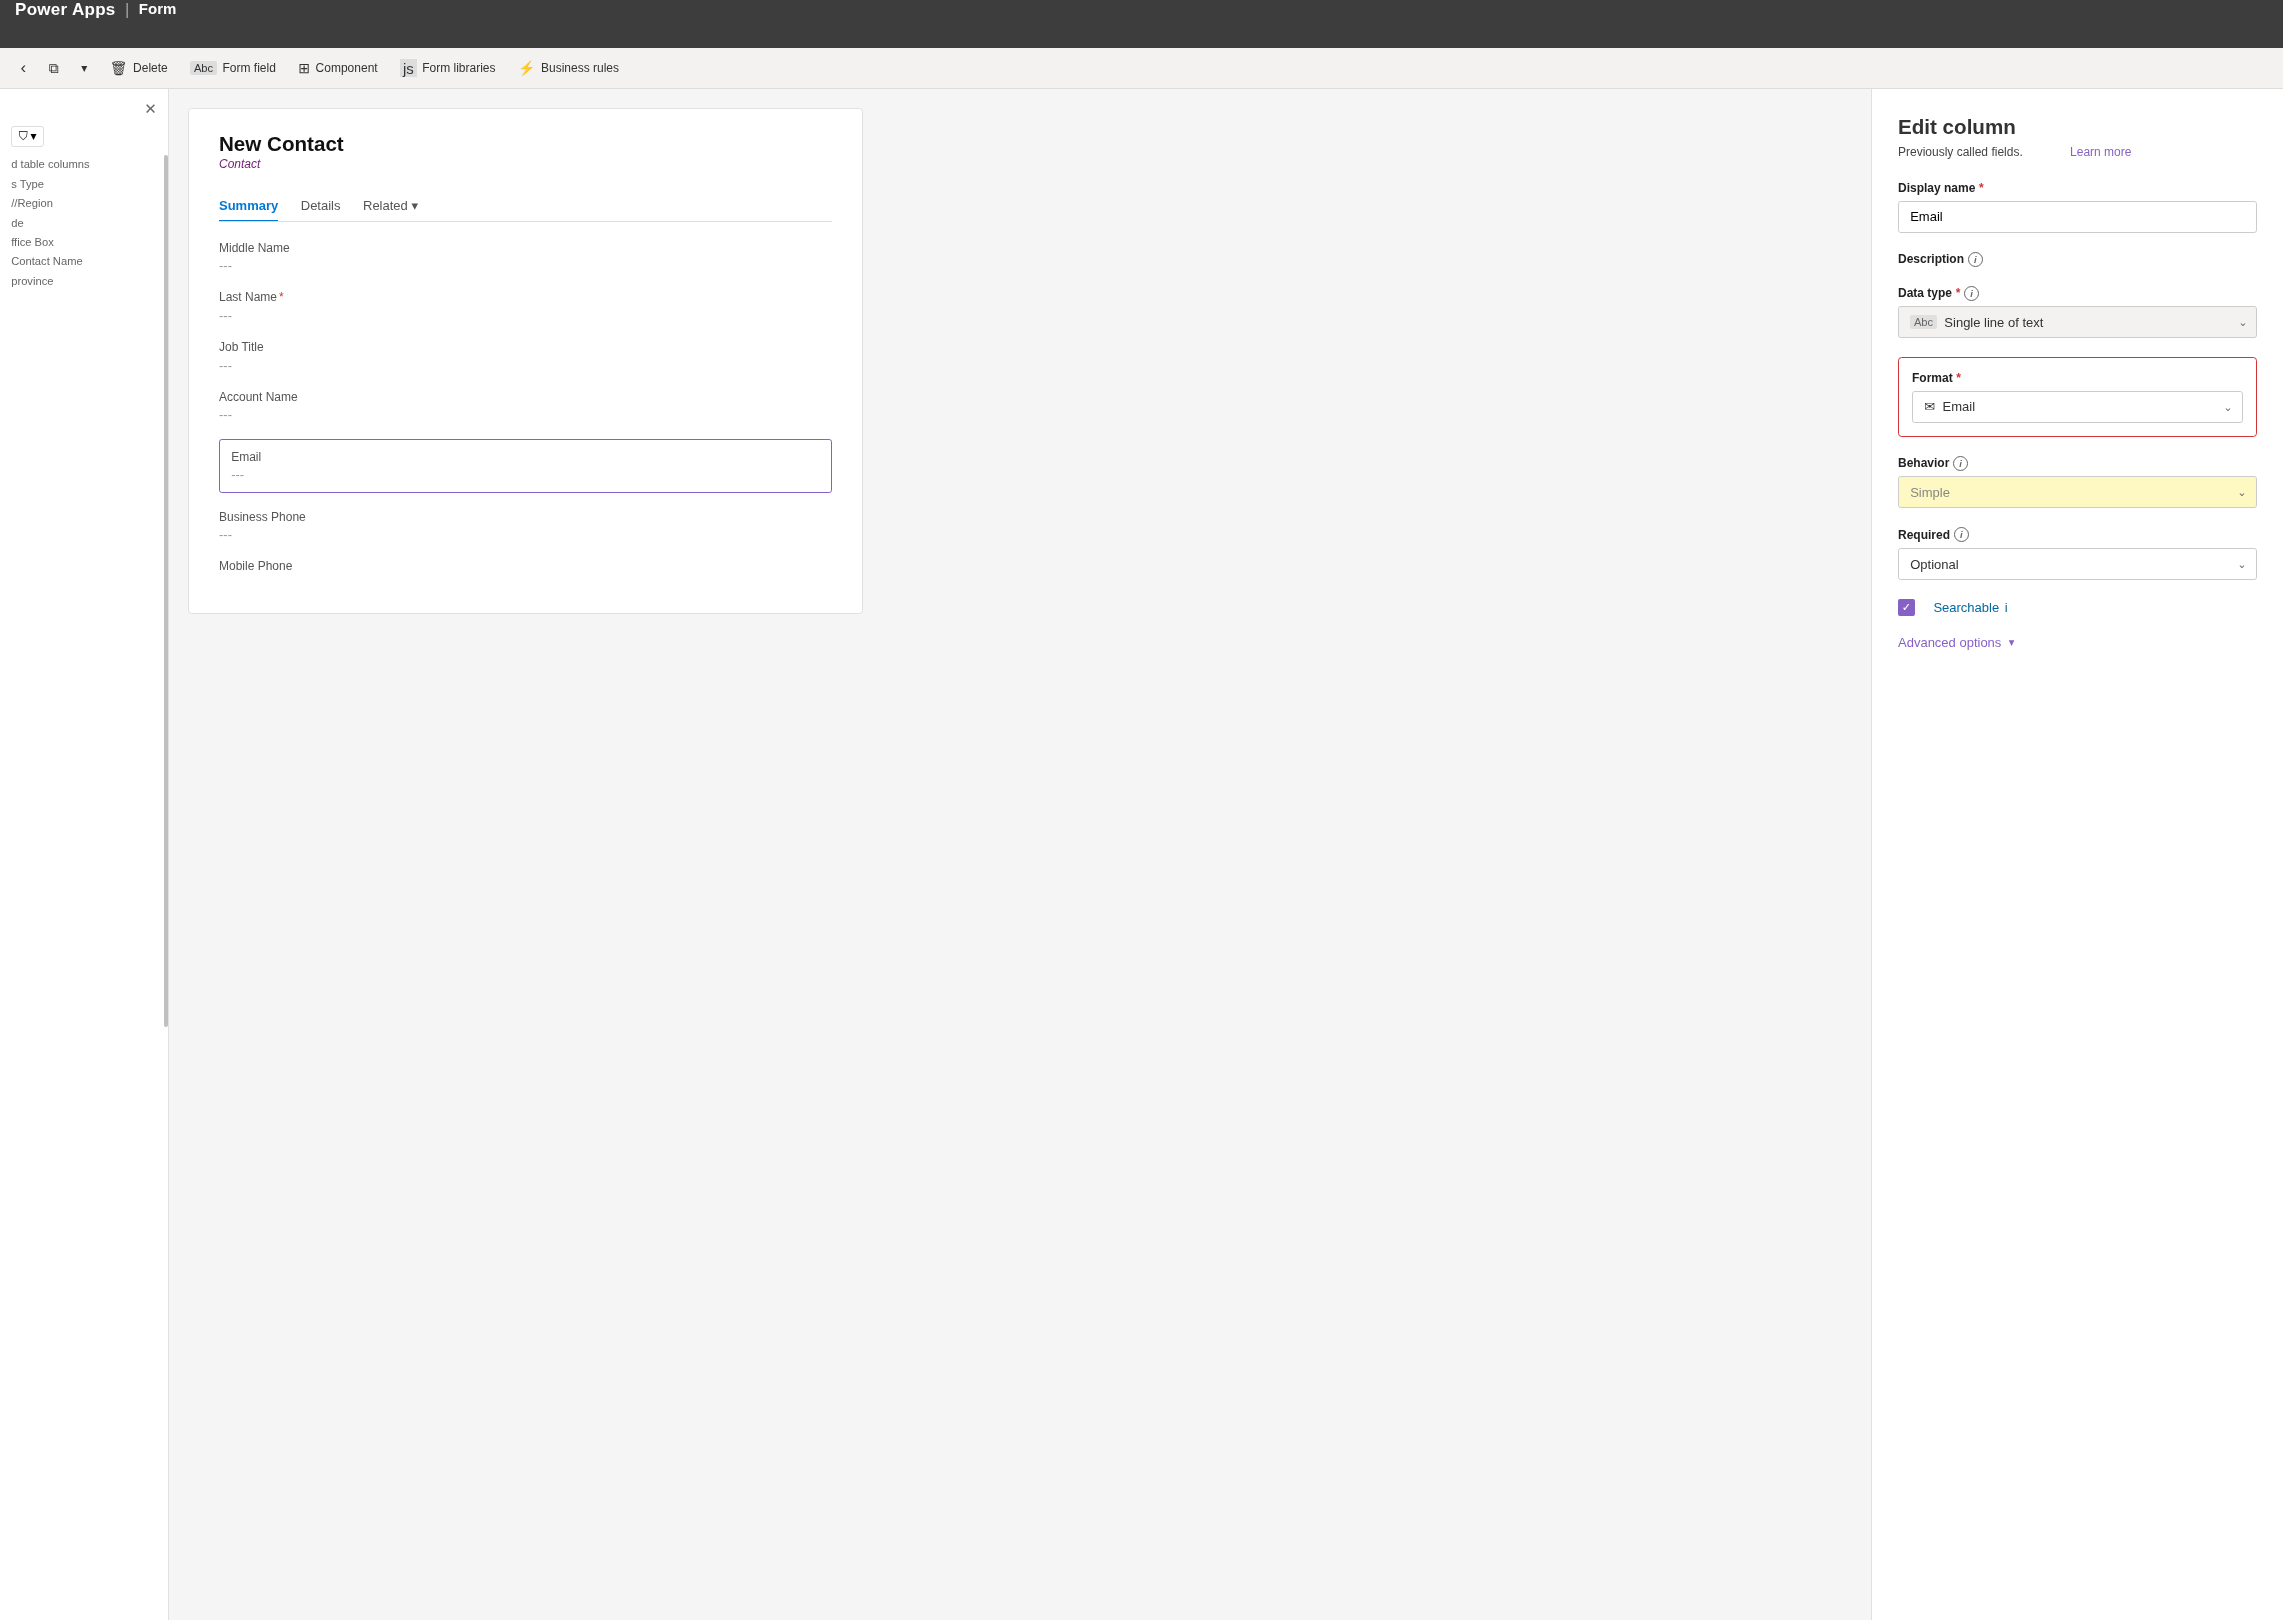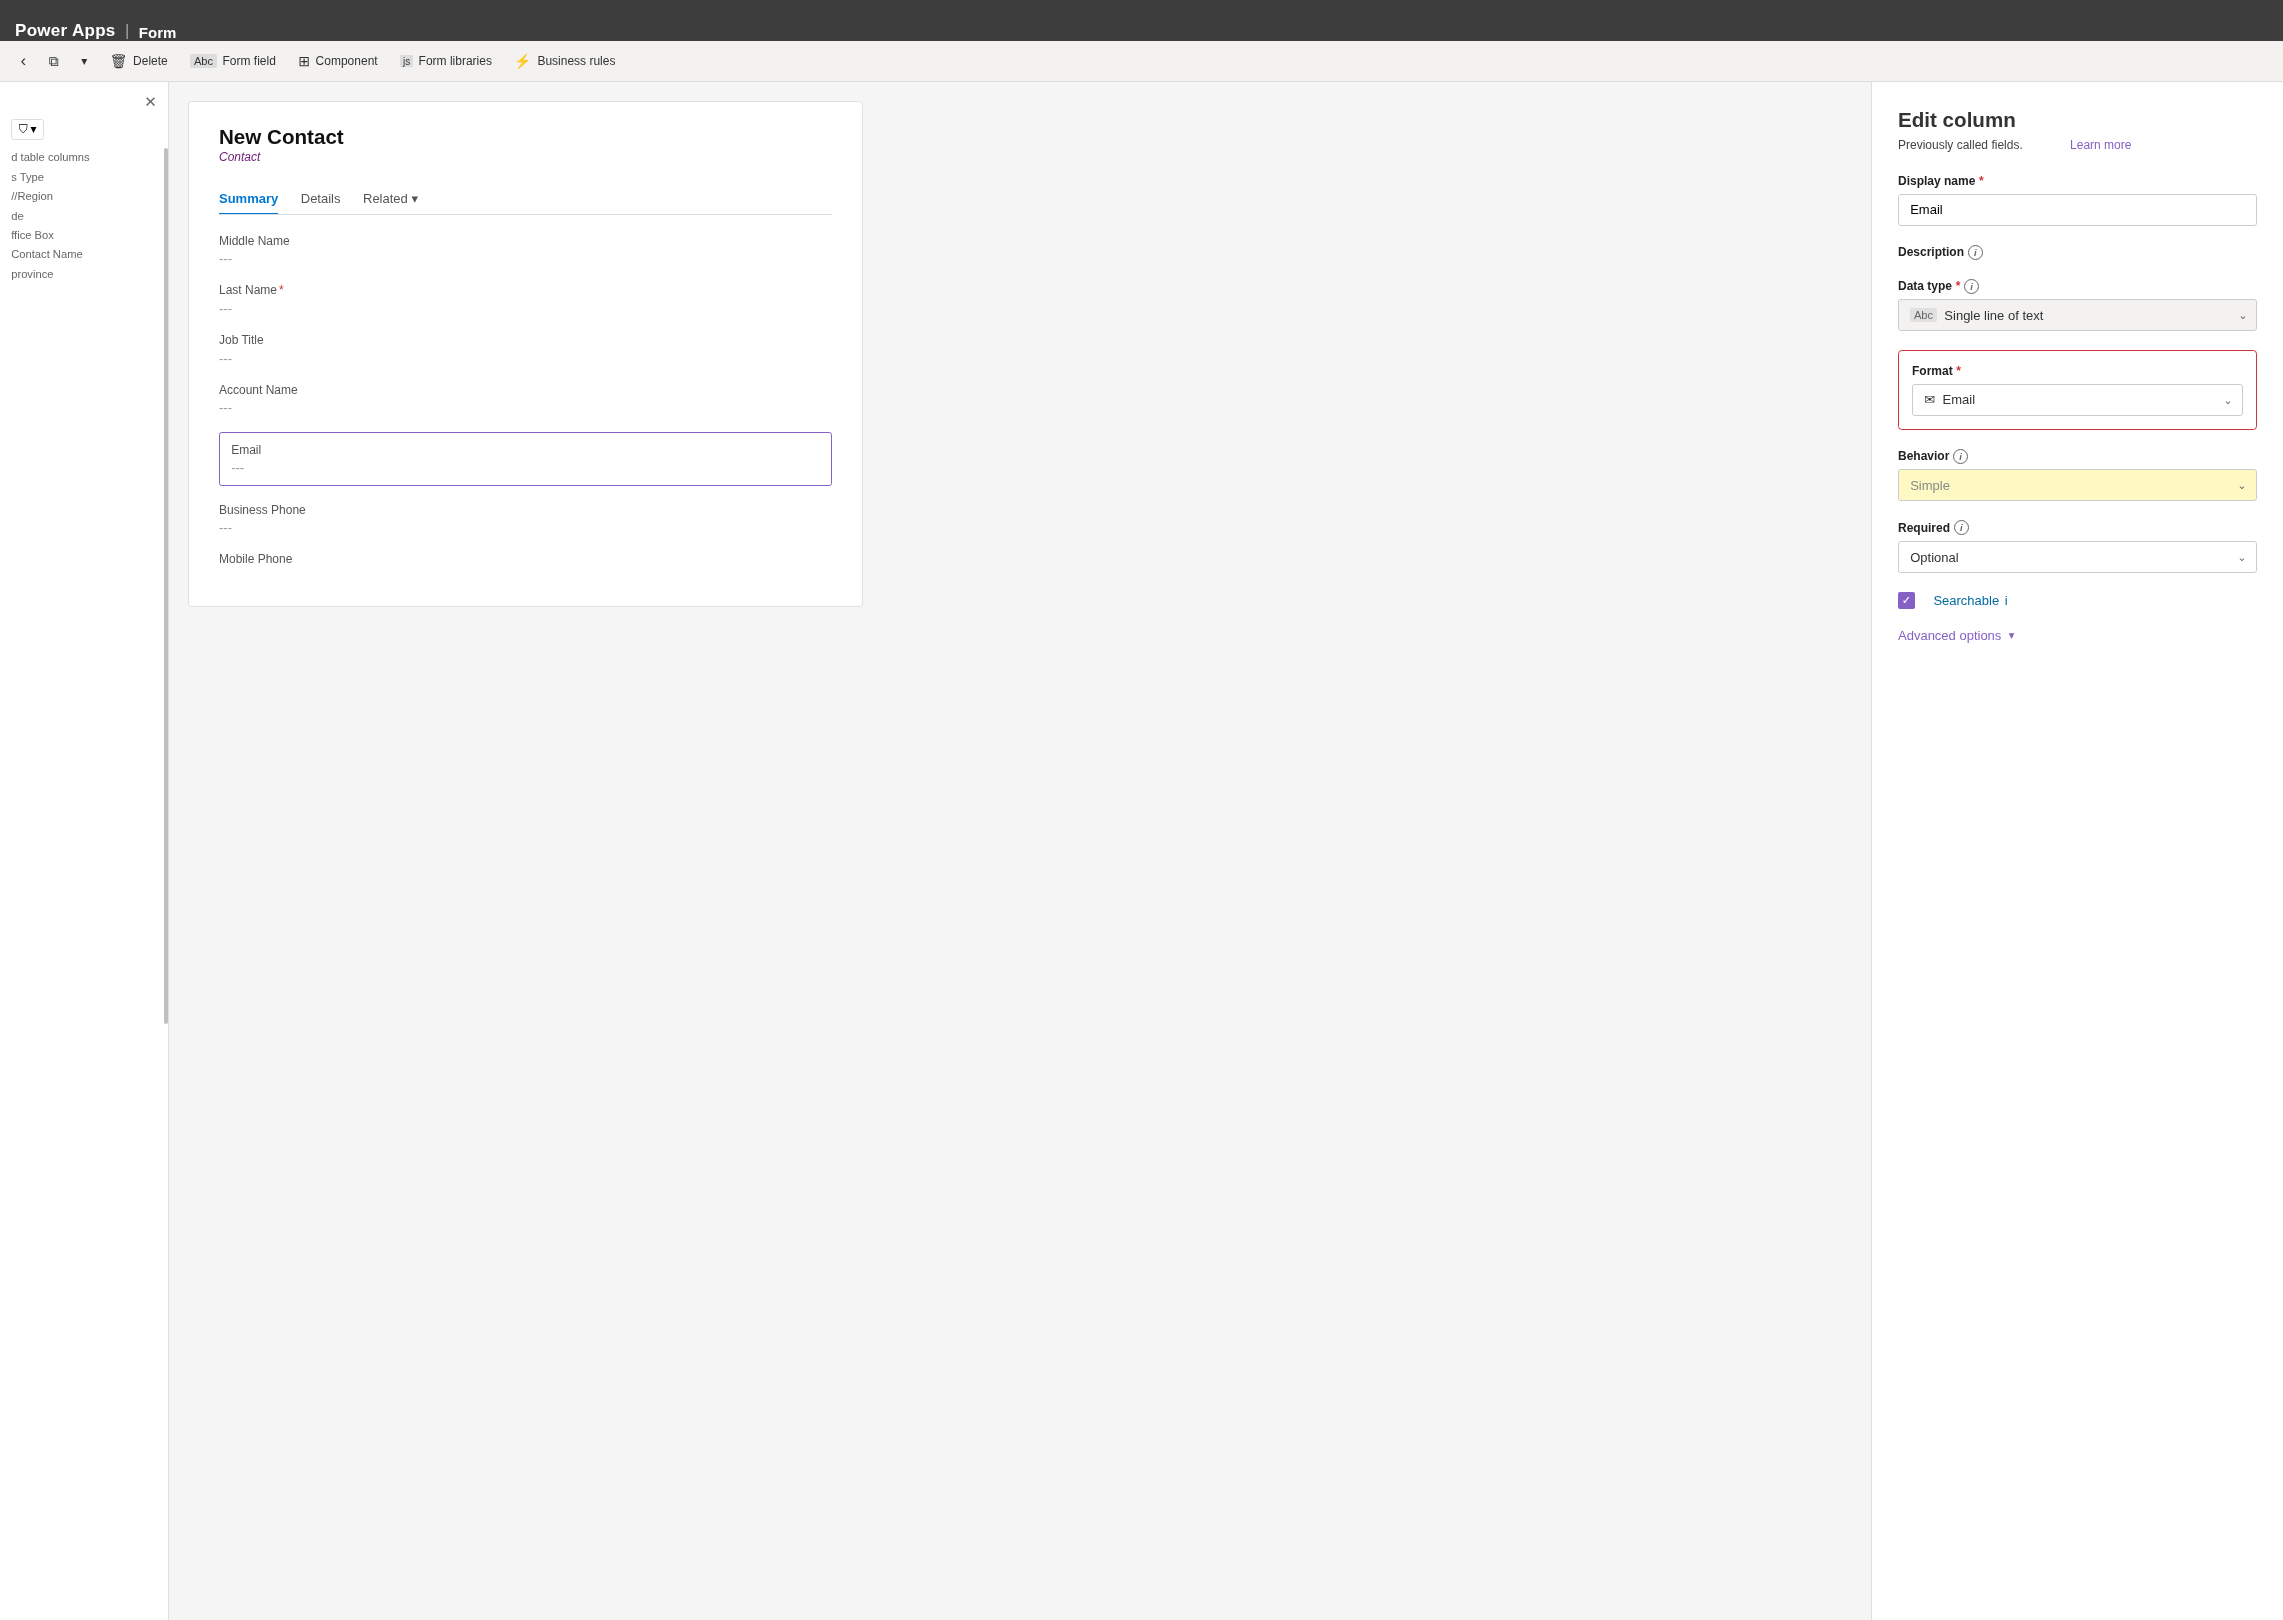--- a/index.html
+++ b/index.html
@@ -3,23 +3,23 @@
   <meta charset="utf-8">
   <style>
     * { box-sizing: border-box; margin: 0; padding: 0; }
     body { font-family: 'Segoe UI', sans-serif; font-size: 13px; color: #333; background: #fff; display: flex; flex-direction: column; height: 100vh; overflow: hidden; }
 
     
     .top-bar {
       background: #3d3d3d;
       color: #fff;
       display: flex;
-      align-items: flex-end;
+      align-items: flex-start;
       padding: 0 15px;
-      height: 41px;
+      height: 48px;
       flex-shrink: 0;
     }
     .top-bar-title {
       font-size: 17px;
       font-weight: 600;
       letter-spacing: 0.3px;
     }
     .top-bar-sep {
       margin: 0 9.4px;
       opacity: 0.5;
@@ -474,21 +474,21 @@
   </button>
   <button class="toolbar-btn">
     <span class="toolbar-icon" style="font-size:11.2px;background:#ddd;padding:0.9px 3.7px;border-radius:1.9px;">Abc</span>
     <span>Form field</span>
   </button>
   <button class="toolbar-btn">
     <span class="toolbar-icon">⊞</span>
     <span>Component</span>
   </button>
   <button class="toolbar-btn">
-    <span class="toolbar-icon" style="font-size:10px;background:#ddd;padding:0.9px 2.8px;border-radius:0;">js</span>
+    <span class="toolbar-icon" style="font-size:15px;background:#ddd;padding:0.9px 2.8px;border-radius:0;">js</span>
     <span>Form libraries</span>
   </button>
   <button class="toolbar-btn">
     <span class="toolbar-icon">⚡</span>
     <span>Business rules</span>
   </button>
 </div>
 
 <div class="main-layout">
 

